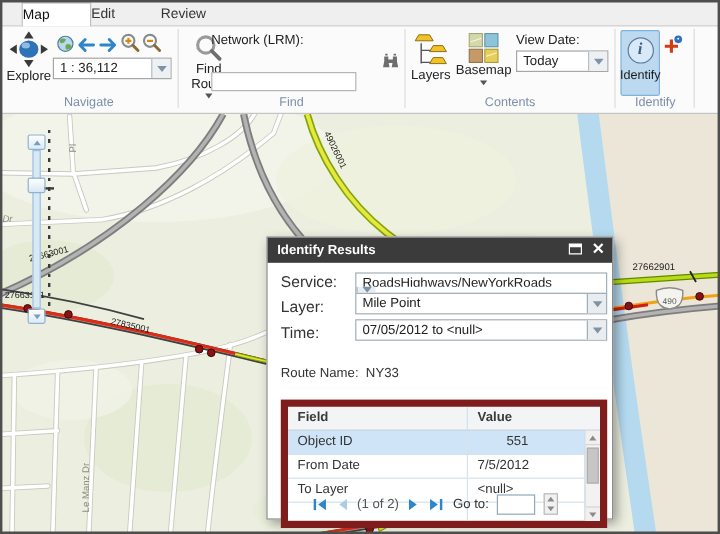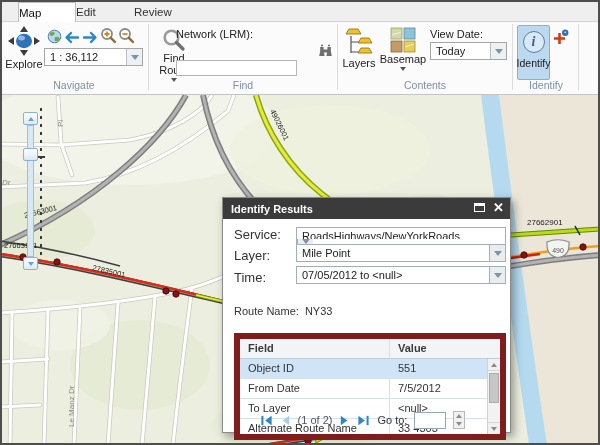--- a/index.html
+++ b/index.html
@@ -56,21 +56,21 @@
   .closeico { color:#fff; font-size:13px; font-weight:bold; line-height:14px; }
   .frow-label { position:absolute; left:11px; font-size:13px; color:#333; }
   .dcombo { position:absolute; left:73px; width:210px; height:18px; background:#fff; border:1px solid #a2aeb8; display:flex; font-size:11px; }
   .dcombo .val { flex:1; padding:2px 0 0 5px; white-space:nowrap; overflow:hidden; color:#222; }
   .dcombo .arr { width:16px; border-left:1px solid #a2aeb8; background:#e9edf0; display:flex; align-items:center; justify-content:center; }
   .tbl { position:absolute; left:11px; top:103px; width:272px; height:107px; border:6px solid #7f1d1d; overflow:hidden; background:#fff;margin-top:32px; }
   .trow { display:flex; height:20px; border-bottom:1px solid #d4e2ec; }
   .trow .c1 { width:150px; padding:3px 0 0 8px; border-right:1px solid #d4e2ec; }
   .trow .c2 { flex:1; padding:3px 0 0 8px; }
   .thead { background:#f3f4f5; font-weight:bold; color:#3a3a3a; border-bottom:1px solid #bfcdd8; }
-  .rsel { background:#cfe5f7; }
+  .rsel { background:#cfe5f7;gap:24px; }
   .tsb { position:absolute; right:0; top:20px; bottom:0; width:13px; background:#f2f2f2; border-left:1px solid #c9d5de; }
   .tsb-btn { position:absolute; left:0; width:12px; height:12px; background:#f0f0f0; display:flex; align-items:center; justify-content:center; }
   .tsb-up { top:0; border-bottom:1px solid #d5d5d5; } .tsb-dn { bottom:0; border-top:1px solid #d5d5d5; }
   .tsb-thumb { position:absolute; left:1px; top:14px; width:10px; height:30px; background:#c6c6c6; border:1px solid #adadad; }
   .gtri-up{width:0;height:0;border-left:3px solid transparent;border-right:3px solid transparent;border-bottom:4px solid #8a8a8a;}
   .gtri-dn{width:0;height:0;border-left:3px solid transparent;border-right:3px solid transparent;border-top:4px solid #8a8a8a;}
   .pager { position:absolute; left:0; right:8px; top:212px; height:20px; display:flex; align-items:center; justify-content:center; gap:7px; }
   .pagetext { color:#555; font-size:11px; }
   .gotoinput { width:32px; height:17px; border:1px solid #93a8b8; font-size:11px; padding:1px 3px; font-family:"Liberation Sans",sans-serif; }
   .spin { width:12px; height:18px; background:#f1f1f1; border:1px solid #b8b8b8; display:flex; flex-direction:column; align-items:center; justify-content:space-around; }
@@ -383,24 +383,20 @@
       </div>
       <div class="trow">
         <div class="c1">From Date</div>
         <div class="c2">7/5/2012</div>
       </div>
       <div class="trow">
         <div class="c1">To Layer</div>
         <div class="c2">&lt;null&gt;</div>
       </div>
       <div class="trow">
-        <div class="c1">Alternate Route Name</div>
-        <div class="c2">33 4303</div>
-      </div>
-      <div class="trow">
         <div class="c1"></div>
           <div class="c2"></div>
       </div>
       <div class="tsb">
         <div class="tsb-btn tsb-up">
             <div class="gtri-up"></div>
           </div>
         <div class="tsb-thumb"></div>
         <div class="tsb-btn tsb-dn">
             <div class="gtri-dn"></div>

